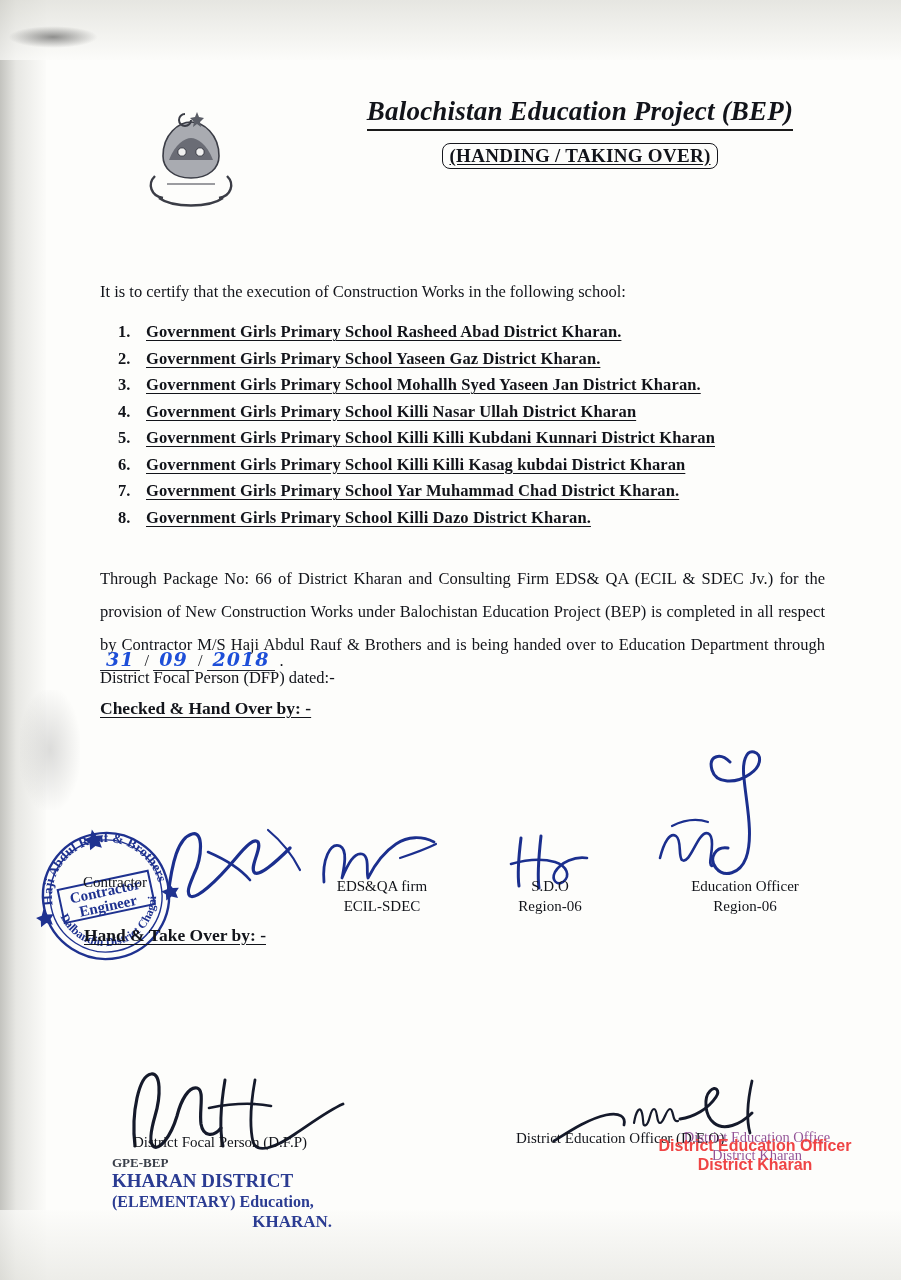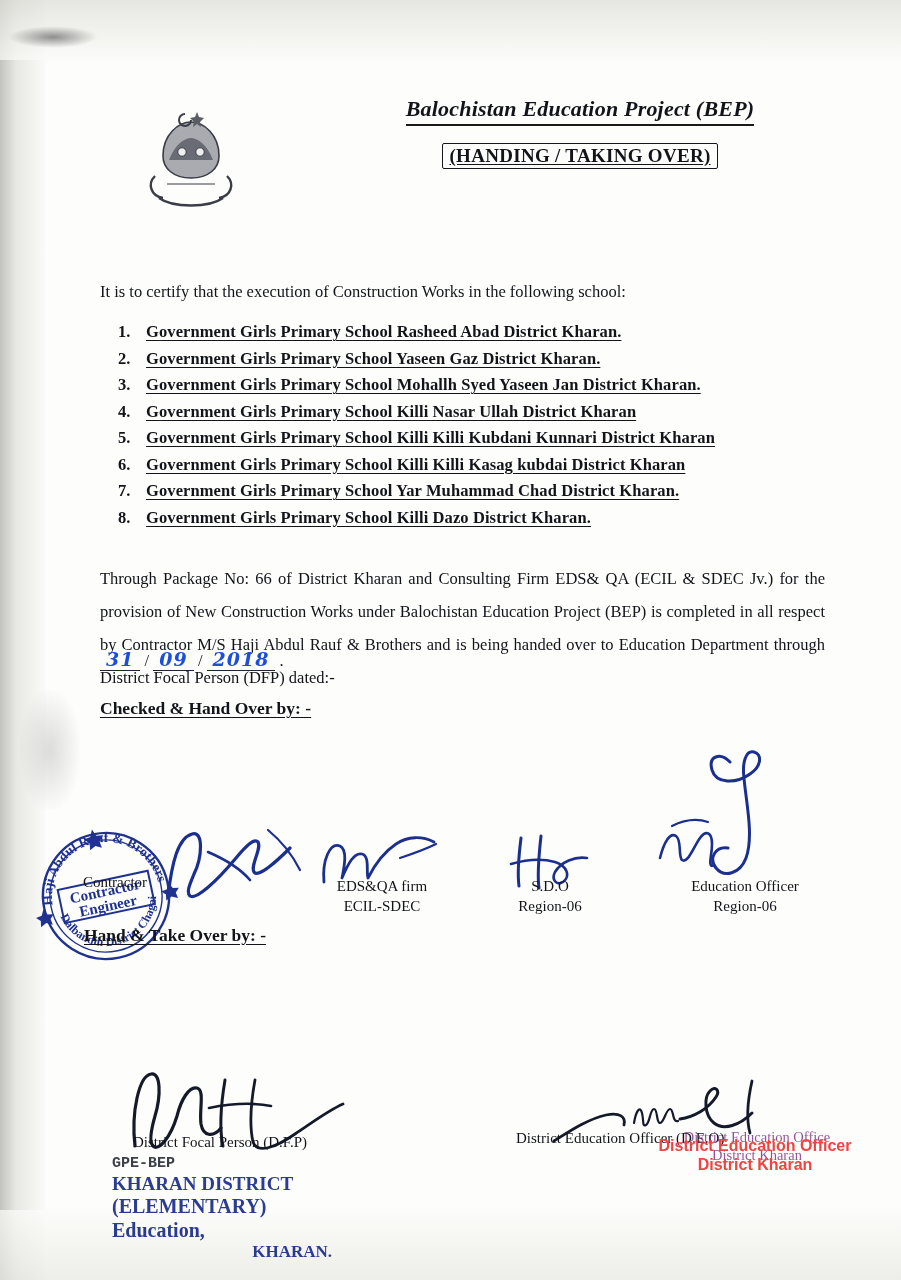--- a/index.html
+++ b/index.html
@@ -62,42 +62,42 @@
     left: 125px;
     top: 98px;
     width: 130px;
     height: 115px;
   }
   .doc-title {
     position: absolute;
     left: 300px;
     top: 96px;
     width: 560px;
-    font-size: 22px;
+    font-size: 27px;
     font-weight: bold;
     font-style: italic;
     text-align: center;
     letter-spacing: .2px;
     border-bottom: 2px solid #1a1a1a;
     padding-bottom: 2px;
     display: inline-block;
   }
   .doc-subtitle {
     position: absolute;
     left: 300px;
     top: 145px;
     width: 560px;
     text-align: center;
     font-size: 19px;
     font-weight: bold;
     letter-spacing: .3px;
   }
   .doc-subtitle span.inner {
     border: 1px solid #15161c;
-    border-radius: 2px;
+    border-radius: 8px;
     padding: 1px 6px 2px 6px;
     text-decoration: underline;
     text-underline-offset: 2px;
   }
 
   
   .intro {
     position: absolute;
     left: 100px;
     top: 280px;
@@ -406,23 +406,23 @@
     <path class="ink-dark" stroke-width="3.2" d="M30 96 C26 62, 34 26, 46 24 C56 22, 56 46, 50 66 C46 80, 44 92, 48 96 C54 102, 66 86, 72 66 C76 50, 84 36, 92 38 C100 40, 94 60, 96 74 C98 86, 108 88, 116 78"></path>
     <path class="ink-dark" stroke-width="3" d="M120 30 C116 54, 114 78, 118 96"></path>
     <path class="ink-dark" stroke-width="2.6" d="M104 58 C124 54, 146 52, 166 56"></path>
     <path class="ink-dark" stroke-width="2.8" d="M150 30 C146 52, 144 74, 148 92 C152 104, 170 98, 190 84 C208 72, 224 60, 238 54"></path>
   </svg>
   <div class="sig-caption" style="left:95px;top:1132px;width:250px;text-align:center;">
     <span class="l1">District Focal Person (D.F.P)</span>
   </div>
 
   <div class="stamp-dfp">
-    <div style="font-size:15px;color:#2a2f3a;font-family:Liberation Mono, monospace;">GPE-BEP</div>
+    <div style="font-size:13px;color:#2a2f3a;">GPE-BEP</div>
     <div>KHARAN DISTRICT</div>
-    <div style="font-size:20px;">(ELEMENTARY) Education,</div>
+    <div style="font-size:16px;">(ELEMENTARY) Education,</div>
     <div style="font-size:17px;text-align:right;">KHARAN.</div>
   </div>
 
   <svg class="sig-svg" style="left:548px;top:1075px;" width="240" height="80" viewBox="0 0 240 80">
     <path class="ink-dark" stroke-width="2.8" d="M6 66 C22 56, 40 44, 58 40 C72 37, 78 42, 76 50"></path>
     <path class="ink-dark" stroke-width="2.2" d="M86 48 C88 36, 92 30, 94 38 C96 46, 94 52, 98 50 C102 48, 102 34, 106 34 C110 34, 108 48, 112 48 C116 48, 118 34, 122 34 C126 34, 124 48, 130 46"></path>
     <path class="ink-dark" stroke-width="3" d="M132 44 C146 42, 160 34, 168 22 C172 16, 168 10, 162 16 C156 22, 156 40, 166 48 C176 56, 192 50, 204 38"></path>
     <path class="ink-dark" stroke-width="2.8" d="M204 6 C200 24, 198 44, 202 58"></path>
   </svg>
   <div class="sig-caption" style="left:500px;top:1128px;width:290px;text-align:left;margin-left:16px;">

